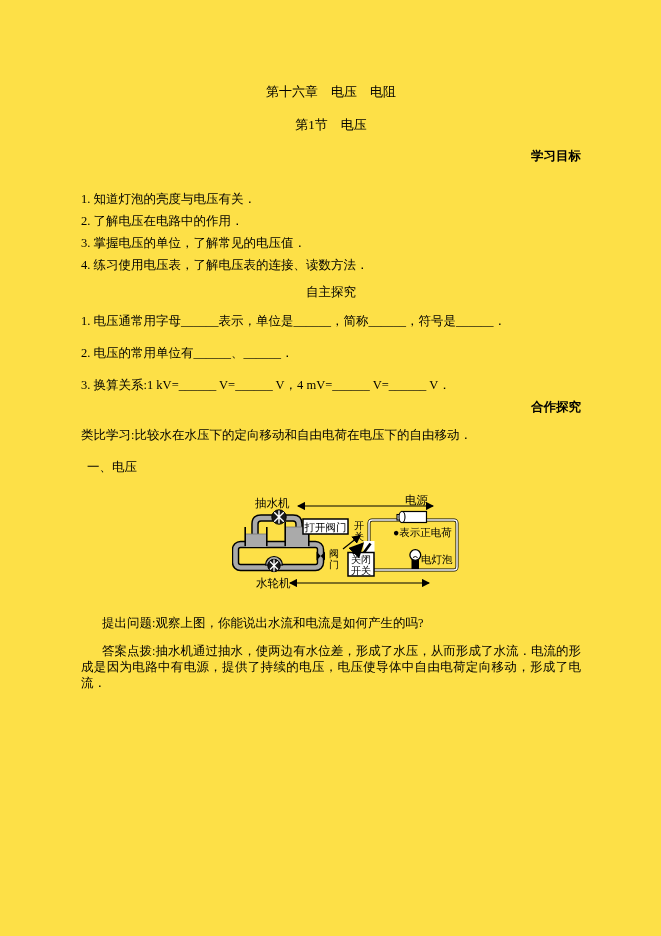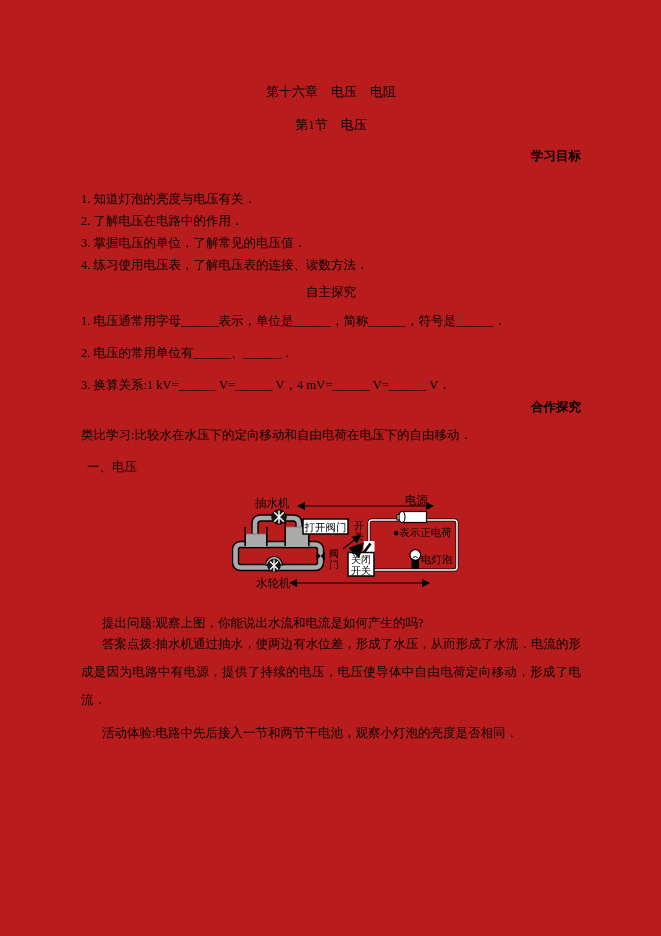--- a/index.html
+++ b/index.html
@@ -1,20 +1,20 @@
 <!DOCTYPE html>
 <html><head>
 <meta charset="utf-8">
 <style>
   html,body{margin:0;padding:0;background:#ffffff;}
   .page{
     position:relative;
     width:661px;height:936px;
     margin:0 auto;
-    background:#b91c1c;
+    background:#fde047;
     box-sizing:border-box;
     padding:85px 80px 0 81px;
     font-family:"Liberation Serif","DejaVu Serif",serif;
     font-size:12.5px;
     color:#000;
     overflow:hidden;
   }
   .page p{margin:0;line-height:13px;white-space:nowrap;}
   .center{text-align:center;}
   .bold{font-weight:bold;text-align:right;}
@@ -26,21 +26,21 @@
   #obj-2,#obj-3,#obj-4{margin-top:9px;}
   #self-heading{margin-top:14px;}
   .q-item{margin-left:7px;}
   #q-1{margin-top:16px;}
   #q-2,#q-3{margin-top:19px;}
   #coop-heading{margin-top:9px;margin-left:20px;}
   #sub-heading{margin-top:19px;margin-left:6px;}
   #analogy{margin-top:15px;}
   #diagram-wrap{margin-top:20px;margin-left:151px;width:235px;height:100px;}
   #question{margin-top:23px;text-indent:21px;}
-  #answer{line-height:28px;text-indent:21px;text-align:justify;white-space:normal;}
+  #answer{margin-top:13px;line-height:16px;text-indent:21px;text-align:justify;white-space:normal;}
   #activity{margin-top:13px;text-indent:21px;}
   #diagram-wrap svg{display:block;}
   #diagram-wrap text{font-family:"Liberation Serif","DejaVu Serif",serif;fill:#000;}
 </style>
 </head>
 <body>
 
 <div class="page">
 
   <p id="doc-title" class="center">第十六章　电压　电阻</p>
@@ -151,15 +151,14 @@
       <line x1="111" y1="55" x2="128" y2="41.5" stroke="#000" stroke-width="1.2" marker-end="url(#ah)"></line>
       <line x1="121" y1="60" x2="130.5" y2="50" stroke="#000" stroke-width="2" marker-end="url(#ah)"></line>
 
       <line x1="58" y1="89" x2="197" y2="89" stroke="#000" stroke-width="1.1" marker-start="url(#ah)" marker-end="url(#ah)"></line>
       <text x="24" y="92.5" font-size="11.5">水轮机</text>
     </svg>
   </div>
 
   <p id="question">提出问题:观察上图，你能说出水流和电流是如何产生的吗?</p>
   <p id="answer">答案点拨:抽水机通过抽水，使两边有水位差，形成了水压，从而形成了水流．电流的形成是因为电路中有电源，提供了持续的电压，电压使导体中自由电荷定向移动，形成了电流．</p>
-  <p id="activity">活动体验:电路中先后接入一节和两节干电池，观察小灯泡的亮度是否相同．</p>
 
 </div>
 
 </body></html>

